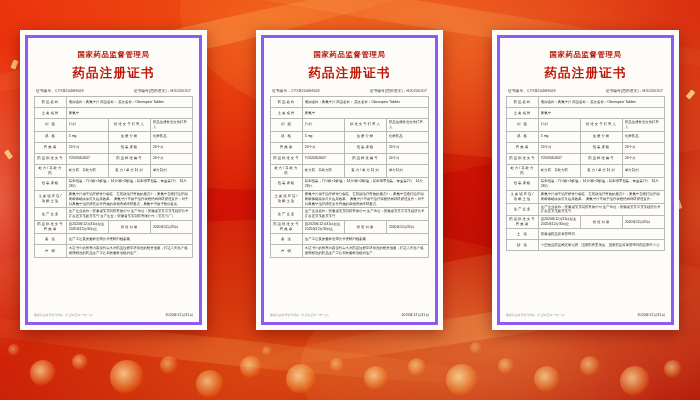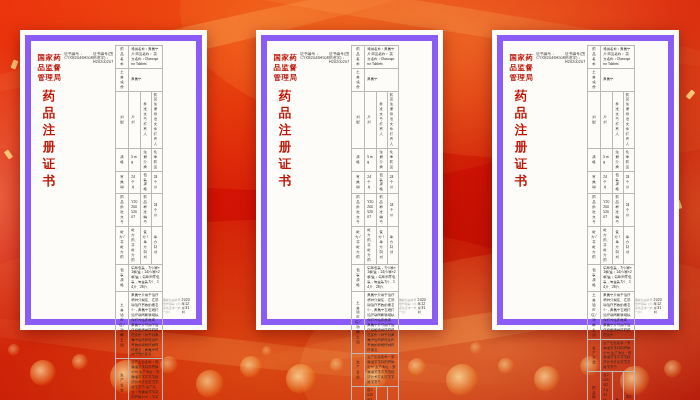--- a/index.html
+++ b/index.html
@@ -95,25 +95,25 @@
     background: #fdfcf8;
     box-shadow: 0 4px 14px rgba(90,0,0,0.45);
   }
   .cert.c1 { left: 20px; }
   .cert.c2 { left: 256px; }
   .cert.c3 { left: 492px; }
 
   .cert-inner {
     position: absolute;
     inset: 5px;
-    border: 6px solid #8b5cf6;
+    border: 3px solid #8b5cf6;
     padding: 4px 6px 0 6px;
     box-sizing: border-box;
     display: flex;
-    flex-direction: row;
+    flex-direction: column;
     justify-content: center;
   }
   .cert-head {
     text-align: center;
     color: #c01405;
     margin-top: 8px;
   }
   .cert-org {
     font-size: 7.4px;
     letter-spacing: 0.6px;

